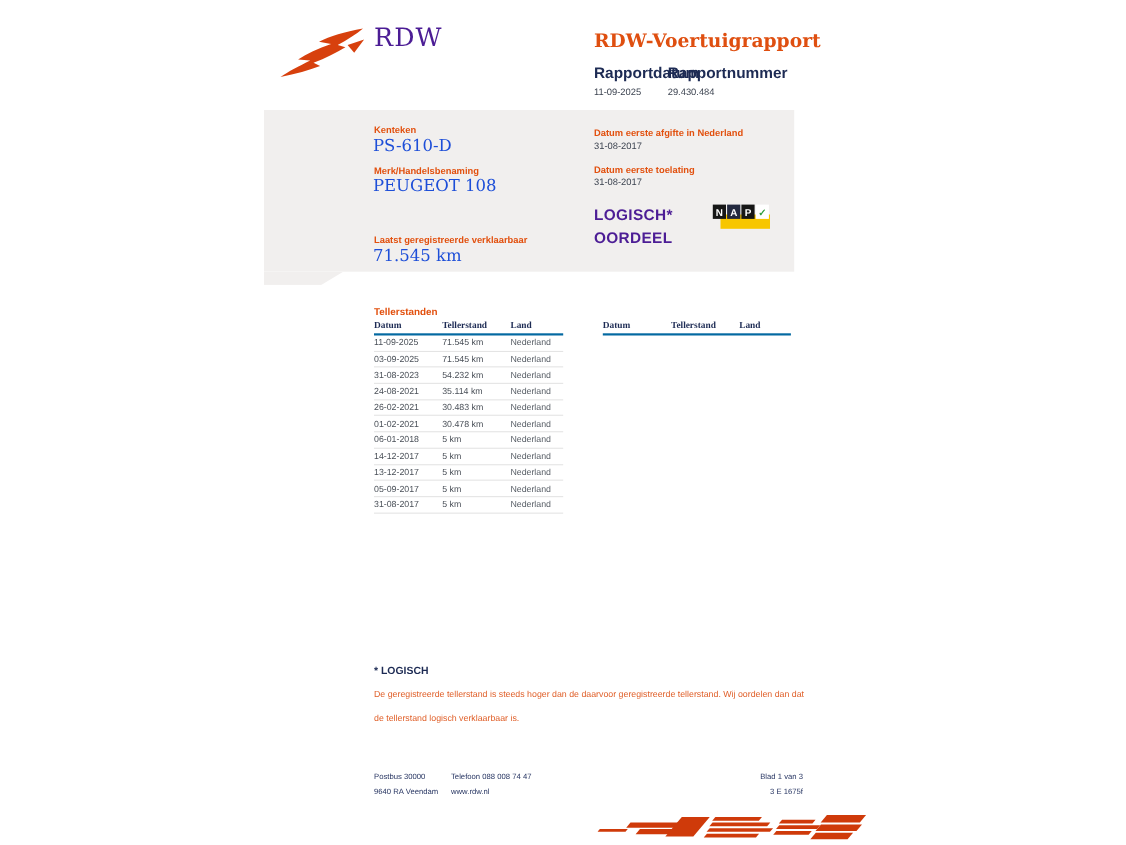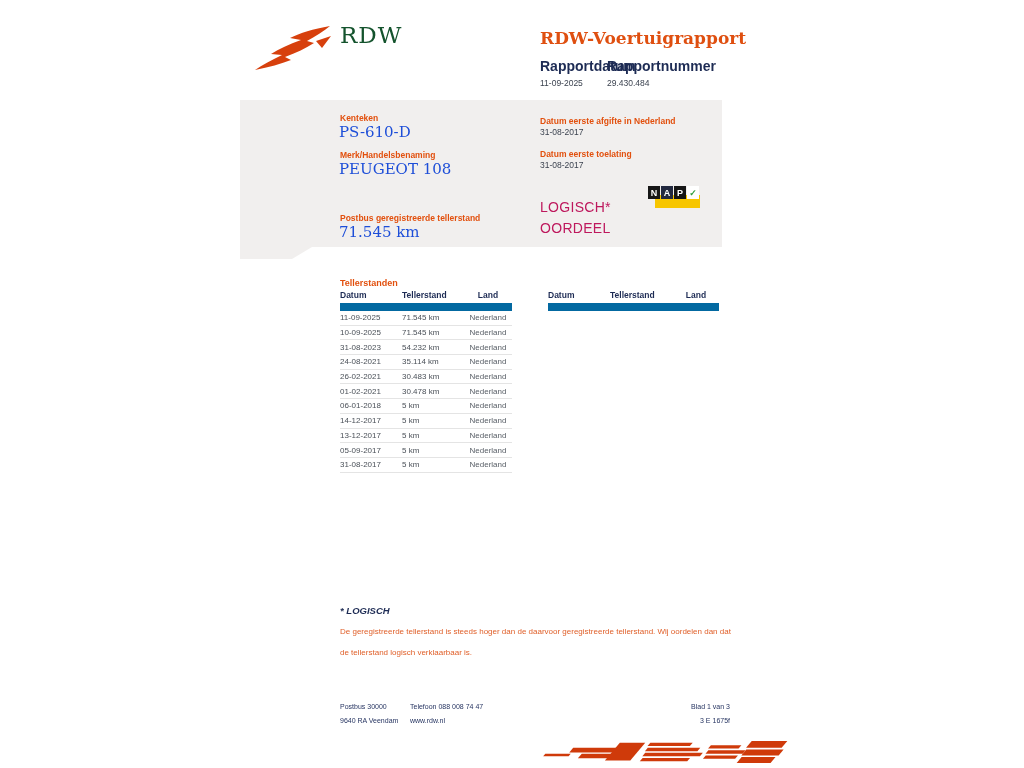--- a/index.html
+++ b/index.html
@@ -3,65 +3,65 @@
 <meta charset="utf-8">
 <style>
   * { margin:0; padding:0; box-sizing:border-box; }
   html,body { width:1024px; height:768px; background:#ffffff; overflow:hidden;
               font-family:"Liberation Sans", sans-serif; }
   .abs { position:absolute; }
 
   
   #logo-wing { left:253px; top:24px; width:80px; height:48px; }
   #logo-word { left:340px; top:22px; font-family:"DejaVu Serif", serif;
-               font-size:23px; font-weight:500; color:#14532d; letter-spacing:1px; }
+               font-size:23px; font-weight:500; color:#4c1d95; letter-spacing:1px; }
   #doc-title { left:540px; top:28px; font-family:"DejaVu Serif", serif;
                font-size:17px; font-weight:700; color:#df4f10; }
   .meta-label { font-size:14px; font-weight:bold; color:#1d2b54; }
   .meta-value { font-size:8.5px; color:#3c4350; margin-top:4px; }
   #meta-date  { left:540px; top:58px; }
   #meta-number{ left:607px; top:58px; }
 
   
   #vehicle-box { left:240px; top:100px; width:482px; height:147px; background:#f1efee; }
   #vehicle-box-tab { left:240px; top:247px; width:72px; height:12px; background:#f1efee;
                      clip-path:polygon(0 0, 100% 0, calc(100% - 20px) 100%, 0 100%); }
   .field-label { font-size:8.5px; font-weight:bold; color:#e2500e; }
   .field-value-serif { font-family:"DejaVu Serif", serif; font-size:15px; color:#1d4ed8; }
   .field-value-small { font-size:8.5px; color:#3c4350; }
-  #oordeel { left:540px; top:197px; font-size:14px; font-weight:normal; color:#be185d;
+  #oordeel { left:540px; top:185px; font-size:14px; font-weight:bold; color:#4c1d95;
              line-height:21px; letter-spacing:.3px; }
 
   
   #nap { left:648px; top:184px; width:54px; height:27px; }
   #nap .nap-yellow { position:absolute; left:7px; top:11px; width:45px; height:13px; background:#f7c600; }
   #nap .nap-row { position:absolute; left:0; top:2px; display:flex; gap:1px; }
   #nap .nap-cell { width:12px; height:13px; display:flex; align-items:center; justify-content:center;
                    font-size:9px; font-weight:bold; }
   .nap-dark  { background:#161616; color:#ffffff; }
   .nap-navy  { background:#23293f; color:#ffffff; }
   .nap-check { background:#ffffff; color:#2f9e3b; font-size:11px; }
 
   
   #table-title { left:340px; top:278px; font-size:9px; font-weight:bold; color:#e2500e; }
   .km-table { width:172px; }
   #table-left  { left:340px; top:290px; }
   #table-right { left:548px; top:290px; width:171px; }
   .thead { display:grid; grid-template-columns:62px 62px 48px;
-           border-bottom:8px solid #0369a1; padding-bottom:3px; }
+           border-bottom:2px solid #0369a1; padding-bottom:3px;font-family:Liberation Serif, serif; }
   .th { font-size:8.5px; font-weight:bold; color:#1d2b54; }
   .th.c2, .td.c2 { text-align:left; }
-  .th.c3, .td.c3 { text-align:center; }
+  .th.c3, .td.c3 { text-align:left; }
   .trow { display:grid; grid-template-columns:62px 62px 48px; height:14.7px;
           align-items:center; border-bottom:1px solid #e4e4e4; }
   .td { font-size:8px; color:#4a5058; }
   .td.c3 { color:#5a6068; }
 
   
-  #footnote-title { left:340px; top:605px; font-size:9.5px; font-weight:bold; color:#1d2b54;font-style:italic; }
+  #footnote-title { left:340px; top:605px; font-size:9.5px; font-weight:bold; color:#1d2b54; }
   #footnote-text  { left:340px; top:621px; width:392px; font-size:8px; color:#e0602a; line-height:21px; }
 
   
   .foot { font-size:7px; color:#273562; line-height:14px; }
   #footer-address { left:340px; top:700px; }
   #footer-contact { left:410px; top:700px; }
   #footer-page    { left:620px; top:700px; width:110px; text-align:right; }
 
   
   #deco { left:543px; top:737px; width:250px; height:30px; }
@@ -88,21 +88,21 @@
 
 <div id="vehicle-box" class="abs"></div>
 <div id="vehicle-box-tab" class="abs"></div>
 
 <div class="abs field-label" style="left:340px; top:113px;">Kenteken</div>
 <div class="abs field-value-serif" style="left:339px; top:123px;">PS-610-D</div>
 
 <div class="abs field-label" style="left:340px; top:150px;text-align:right;">Merk/Handelsbenaming</div>
 <div class="abs field-value-serif" style="left:339px; top:160px;text-align:center;">PEUGEOT 108</div>
 
-<div class="abs field-label" style="left:340px; top:213px;">Postbus geregistreerde tellerstand</div>
+<div class="abs field-label" style="left:340px; top:213px;">Laatst geregistreerde verklaarbaar</div>
 <div class="abs field-value-serif" style="left:339px; top:223px;">71.545 km</div>
 
 <div class="abs field-label" style="left:540px; top:116px;">Datum eerste afgifte in Nederland</div>
 <div class="abs field-value-small" style="left:540px; top:127px;">31-08-2017</div>
 
 <div class="abs field-label" style="left:540px; top:149px;">Datum eerste toelating</div>
 <div class="abs field-value-small" style="left:540px; top:160px;">31-08-2017</div>
 
 <div id="oordeel" class="abs">
   <div>LOGISCH*</div>
@@ -129,21 +129,21 @@
   </div>
   <div>
 
       <div class="trow">
         <div class="td c1">11-09-2025</div>
         <div class="td c2">71.545 km</div>
         <div class="td c3">Nederland</div>
       </div>
 
       <div class="trow">
-        <div class="td c1">10-09-2025</div>
+        <div class="td c1">03-09-2025</div>
         <div class="td c2">71.545 km</div>
         <div class="td c3">Nederland</div>
       </div>
 
       <div class="trow">
         <div class="td c1">31-08-2023</div>
         <div class="td c2">54.232 km</div>
         <div class="td c3">Nederland</div>
       </div>
 

